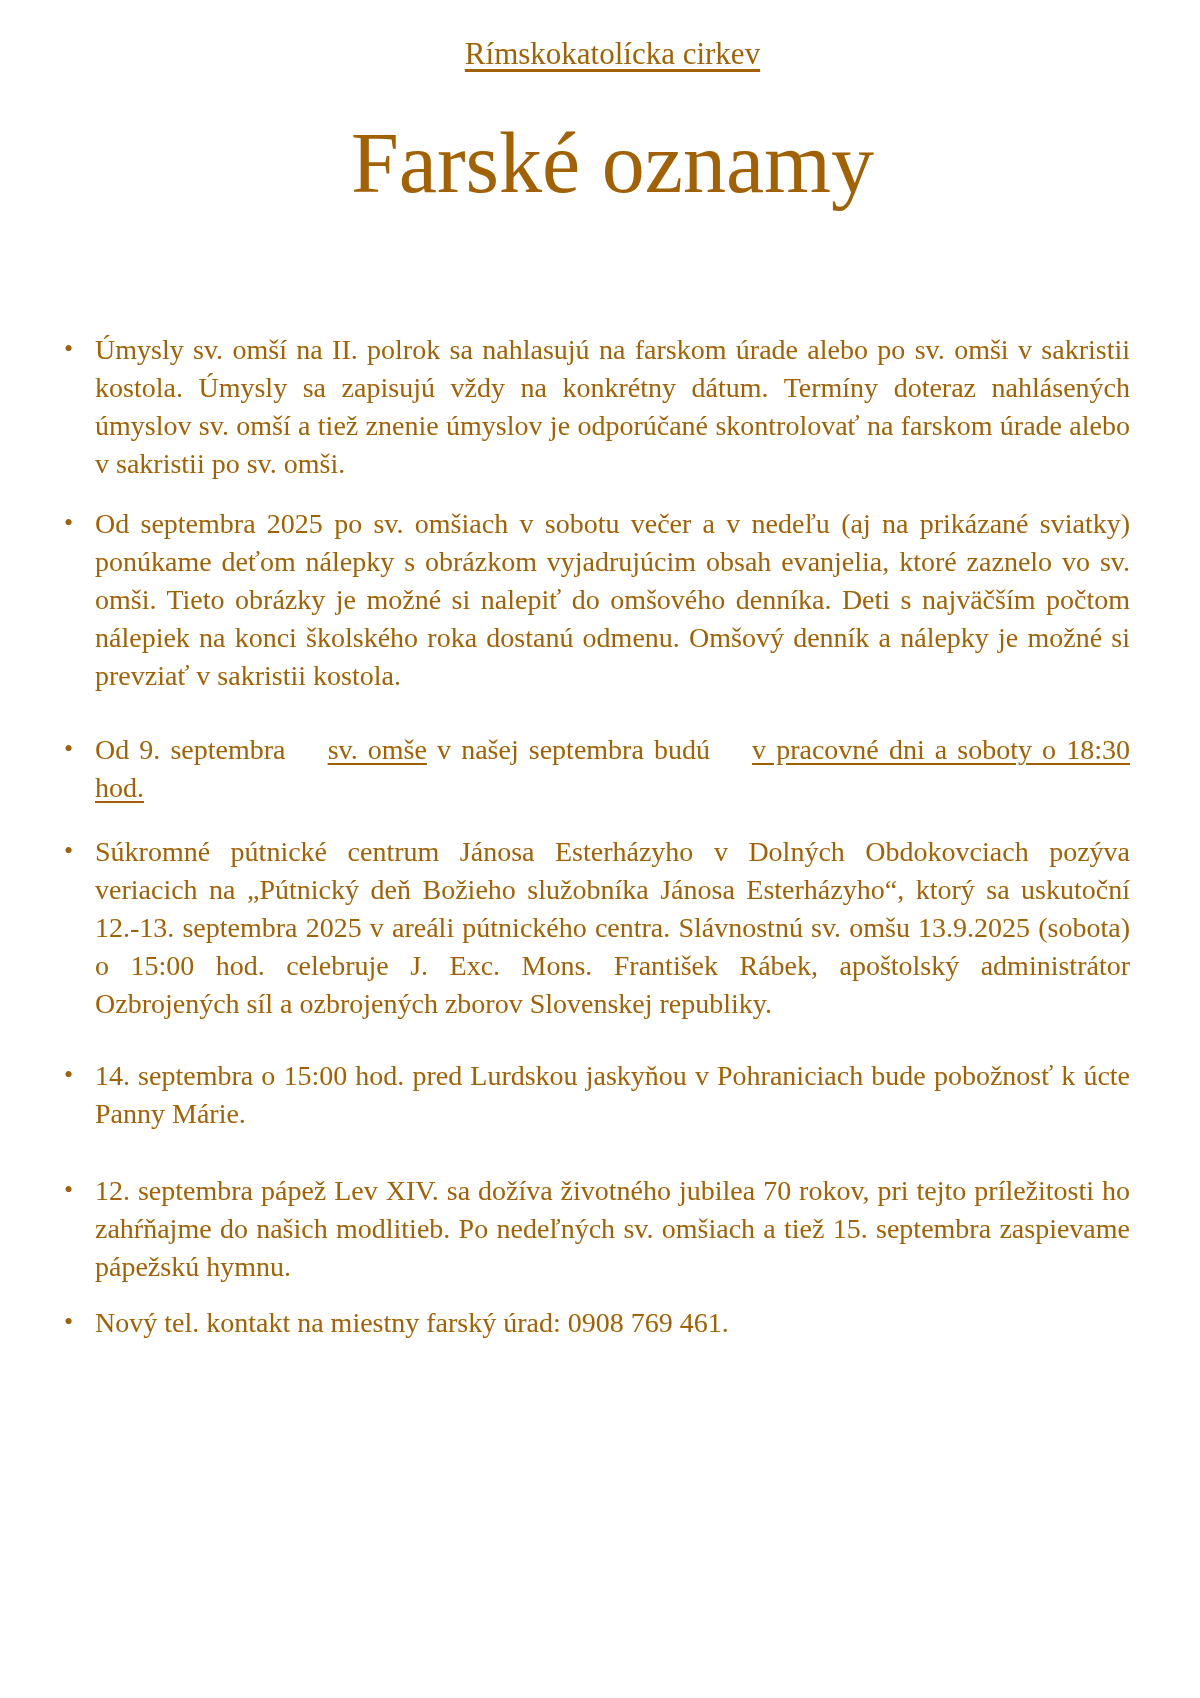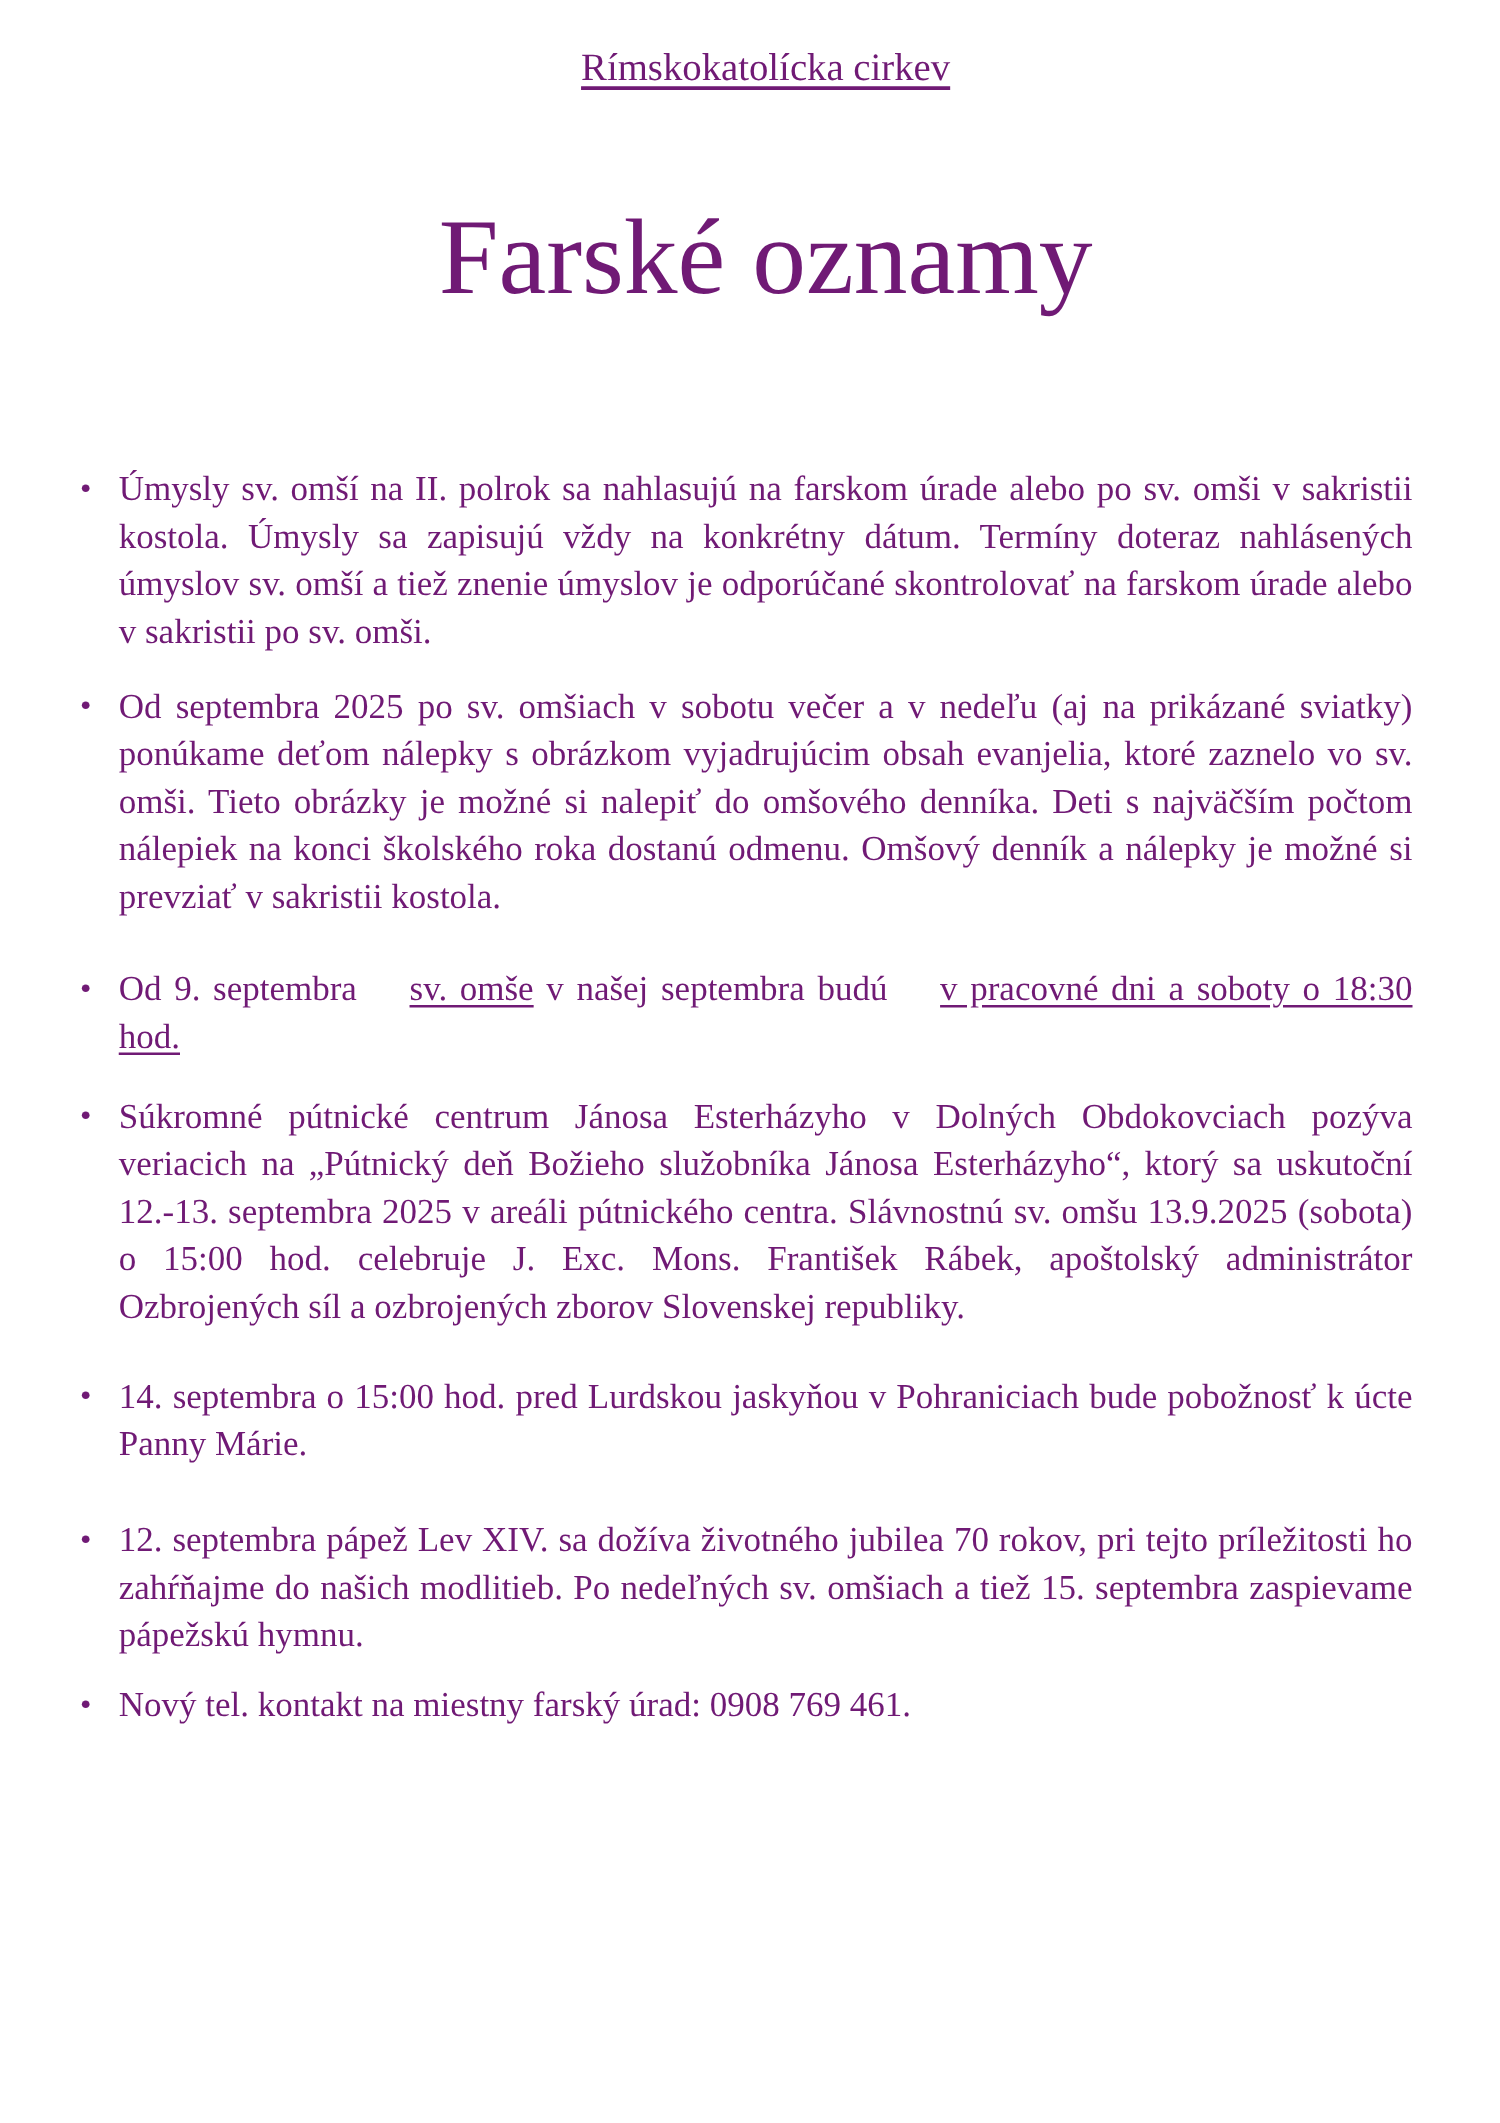--- a/index.html
+++ b/index.html
@@ -6,39 +6,39 @@
     margin: 0;
     padding: 0;
     background: #ffffff;
   }
   .page {
     position: relative;
     width: 1200px;
     height: 1698px;
     box-sizing: border-box;
     background: #ffffff;
-    color: #701a75;
+    color: #a16207;
     font-family: "Liberation Serif", "DejaVu Serif", serif;
     padding: 35px 70px 0 95px;
     overflow: hidden;
   }
   .letterhead {
     text-align: center;
     font-size: 31px;
     line-height: 38px;
   }
   .letterhead .lh-line {
     text-decoration: underline;
     text-underline-offset: 5px;
   }
   .doc-title {
     text-align: center;
     font-size: 86px;
     line-height: 96px;
-    margin-top: 84px;
+    margin-top: 42px;
     font-weight: 400;
   }
   .doc-date {
     text-align: center;
     font-size: 48px;
     line-height: 56px;
     margin-top: 10px;
   }
   ul.announcements {
     list-style: none;

